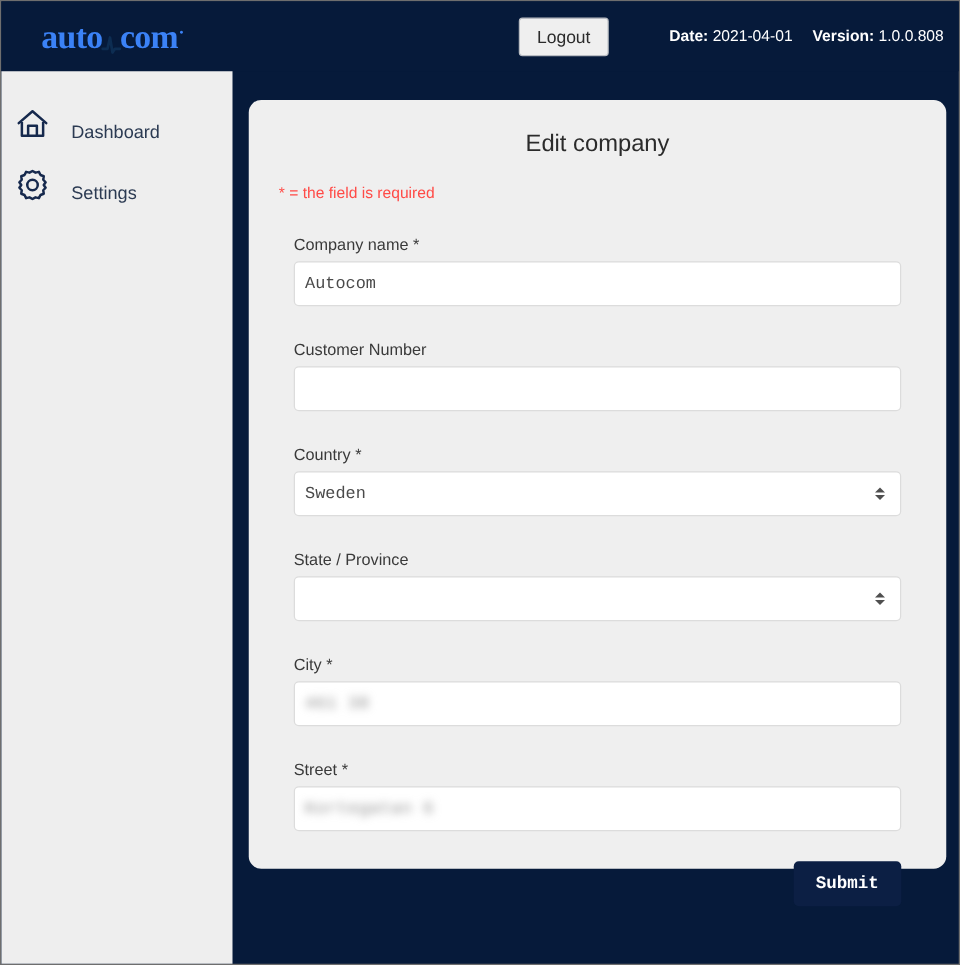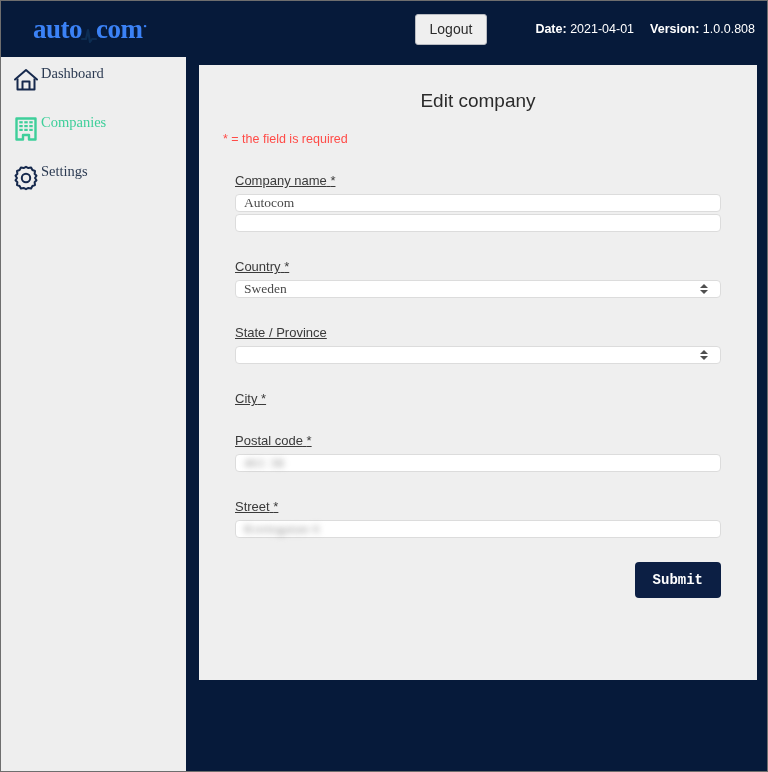--- a/index.html
+++ b/index.html
@@ -81,50 +81,49 @@
   
   .sidebar {
     position: absolute;
     left: 0; top: 56px;
     width: 185px; height: 716px;
     background: #eeeeee;
     padding-top: 8px;
   }
   .nav-item {
     display: flex;
-    align-items: flex-start;
+    align-items: flex-end;
     height: 49px;
     padding-left: 10px;
-    gap: 0;
+    gap: 16px;
     cursor: pointer;
     text-decoration: none;
-    font-family: Liberation Serif, serif;
   }
   .nav-icon {
     width: 30px; height: 30px;
     flex: 0 0 30px;
     display: flex;
     align-items: center;
     justify-content: center;
     color: #16294d;
   }
   .nav-label {
     font-size: 14.5px;
     color: #2b3a52;
   }
   .nav-item.active .nav-icon { color: #3ecf9a; }
   .nav-item.active .nav-label { color: #3ecf9a; }
 
   
   .card {
     position: absolute;
-    left: 198px; top: 64px;
+    left: 198px; top: 79px;
     width: 558px; height: 615px;
     background: #efefef;
-    border-radius: 0;
+    border-radius: 10px;
   }
   .card-title {
     text-align: center;
     font-size: 19px;
     color: #2b2b2b;
     padding-top: 25px;
     font-weight: normal;
     margin: 0;
   }
   .required-note {
@@ -136,33 +135,32 @@
     padding: 0 36px 0 36px;
     margin-top: 10px;
   }
   .field { margin-bottom: 2px; }
   .field-label {
     font-size: 13px;
     color: #3a3a3a;
     display: block;
     margin-bottom: 6px;
     margin-top: 27px;
-    text-decoration: underline;
   }
   .field-label .star { color: #3a3a3a; }
   .input, .select {
     width: 100%;
-    height: 18px;
+    height: 36px;
     background: #ffffff;
     border: 1px solid #dcdcdc;
     border-radius: 4px;
     font-size: 13.5px;
     color: #4a4a4a;
     padding: 0 8px;
-    font-family: Liberation Serif, serif;
+    font-family: Liberation Mono, monospace;
     display: flex;
     align-items: center;
     position: relative;
   }
   .input-text { white-space: nowrap; overflow: hidden; }
   .input.blurred .input-text {
     filter: blur(3.2px);
     color: #8d8d8d;
     letter-spacing: 0.5px;
   }
@@ -238,39 +236,20 @@
         <svg width="26" height="26" viewBox="0 0 26 26">
           <path d="M2 12.5 L13 3 L24 12.5" stroke="currentColor" stroke-width="2" fill="none" stroke-linecap="round" stroke-linejoin="round"></path>
           <path d="M4.5 11.5 V22.5 H21.5 V11.5" stroke="currentColor" stroke-width="2" fill="none" stroke-linejoin="round"></path>
           <path d="M9.5 22.5 V14.5 H16.5 V22.5" stroke="currentColor" stroke-width="2" fill="none" stroke-linejoin="round"></path>
         </svg>
       </span>
       <span class="nav-label">Dashboard</span>
     </div>
 
 
-    <div class="nav-item active">
-      <span class="nav-icon">
-        <svg width="26" height="26" viewBox="0 0 26 26">
-          <path d="M3.5 2.5 H22.5 V23.5 H16 V19 H10 V23.5 H3.5 Z" stroke="currentColor" stroke-width="2.4" fill="none" stroke-linejoin="round"></path>
-          <g fill="currentColor">
-            <rect x="6.3" y="5.2" width="3.4" height="2.2"></rect>
-            <rect x="11.3" y="5.2" width="3.4" height="2.2"></rect>
-            <rect x="16.3" y="5.2" width="3.4" height="2.2"></rect>
-            <rect x="6.3" y="9.0" width="3.4" height="2.2"></rect>
-            <rect x="11.3" y="9.0" width="3.4" height="2.2"></rect>
-            <rect x="16.3" y="9.0" width="3.4" height="2.2"></rect>
-            <rect x="6.3" y="12.8" width="3.4" height="2.2"></rect>
-            <rect x="11.3" y="12.8" width="3.4" height="2.2"></rect>
-            <rect x="16.3" y="12.8" width="3.4" height="2.2"></rect>
-          </g>
-        </svg>
-      </span>
-      <span class="nav-label">Companies</span>
-    </div>
 
     <div class="nav-item">
       <span class="nav-icon">
         <svg width="26" height="26" viewBox="0 0 26 26">
           <path d="M13 1.8 L15.4 3.1 L18.1 2.5 L19.4 5.0 L22.0 6.0 L21.6 8.8 L23.5 10.8
                    L22.0 13.0 L23.5 15.2 L21.6 17.2 L22.0 20.0 L19.4 21.0 L18.1 23.5
                    L15.4 22.9 L13 24.2 L10.6 22.9 L7.9 23.5 L6.6 21.0 L4.0 20.0
                    L4.4 17.2 L2.5 15.2 L4.0 13.0 L2.5 10.8 L4.4 8.8 L4.0 6.0
                    L6.6 5.0 L7.9 2.5 L10.6 3.1 Z" stroke="currentColor" stroke-width="2" fill="none" stroke-linejoin="round"></path>
           <circle cx="13" cy="13" r="4.2" stroke="currentColor" stroke-width="2" fill="none"></circle>
@@ -288,20 +267,21 @@
     <div class="form">
 
       <div class="field">
         <label class="field-label"><span>Company name</span> <span class="star">*</span></label>
         <div class="input">
           <span class="input-text">Autocom</span>
         </div>
       </div>
 
       <div class="field">
+        <label class="field-label">Customer Number</label>
         <div class="input">
           <span class="input-text"></span>
         </div>
       </div>
 
       <div class="field">
         <label class="field-label"><span>Country</span> <span class="star">*</span></label>
         <div class="select">
           <span class="sel-value">Sweden</span>
           <span class="spinner">
@@ -320,21 +300,20 @@
               <i class="down"></i>
             </span>
         </div>
       </div>
 
       <div class="field">
         <label class="field-label"><span>City</span> <span class="star">*</span></label>
       </div>
 
       <div class="field">
-        <label class="field-label"><span>Postal code</span> <span class="star">*</span></label>
         <div class="input blurred">
           <span class="input-text">461 38</span>
         </div>
       </div>
 
       <div class="field">
         <label class="field-label"><span>Street</span> <span class="star">*</span></label>
         <div class="input blurred">
           <span class="input-text">Kortegatan 6</span>
         </div>

